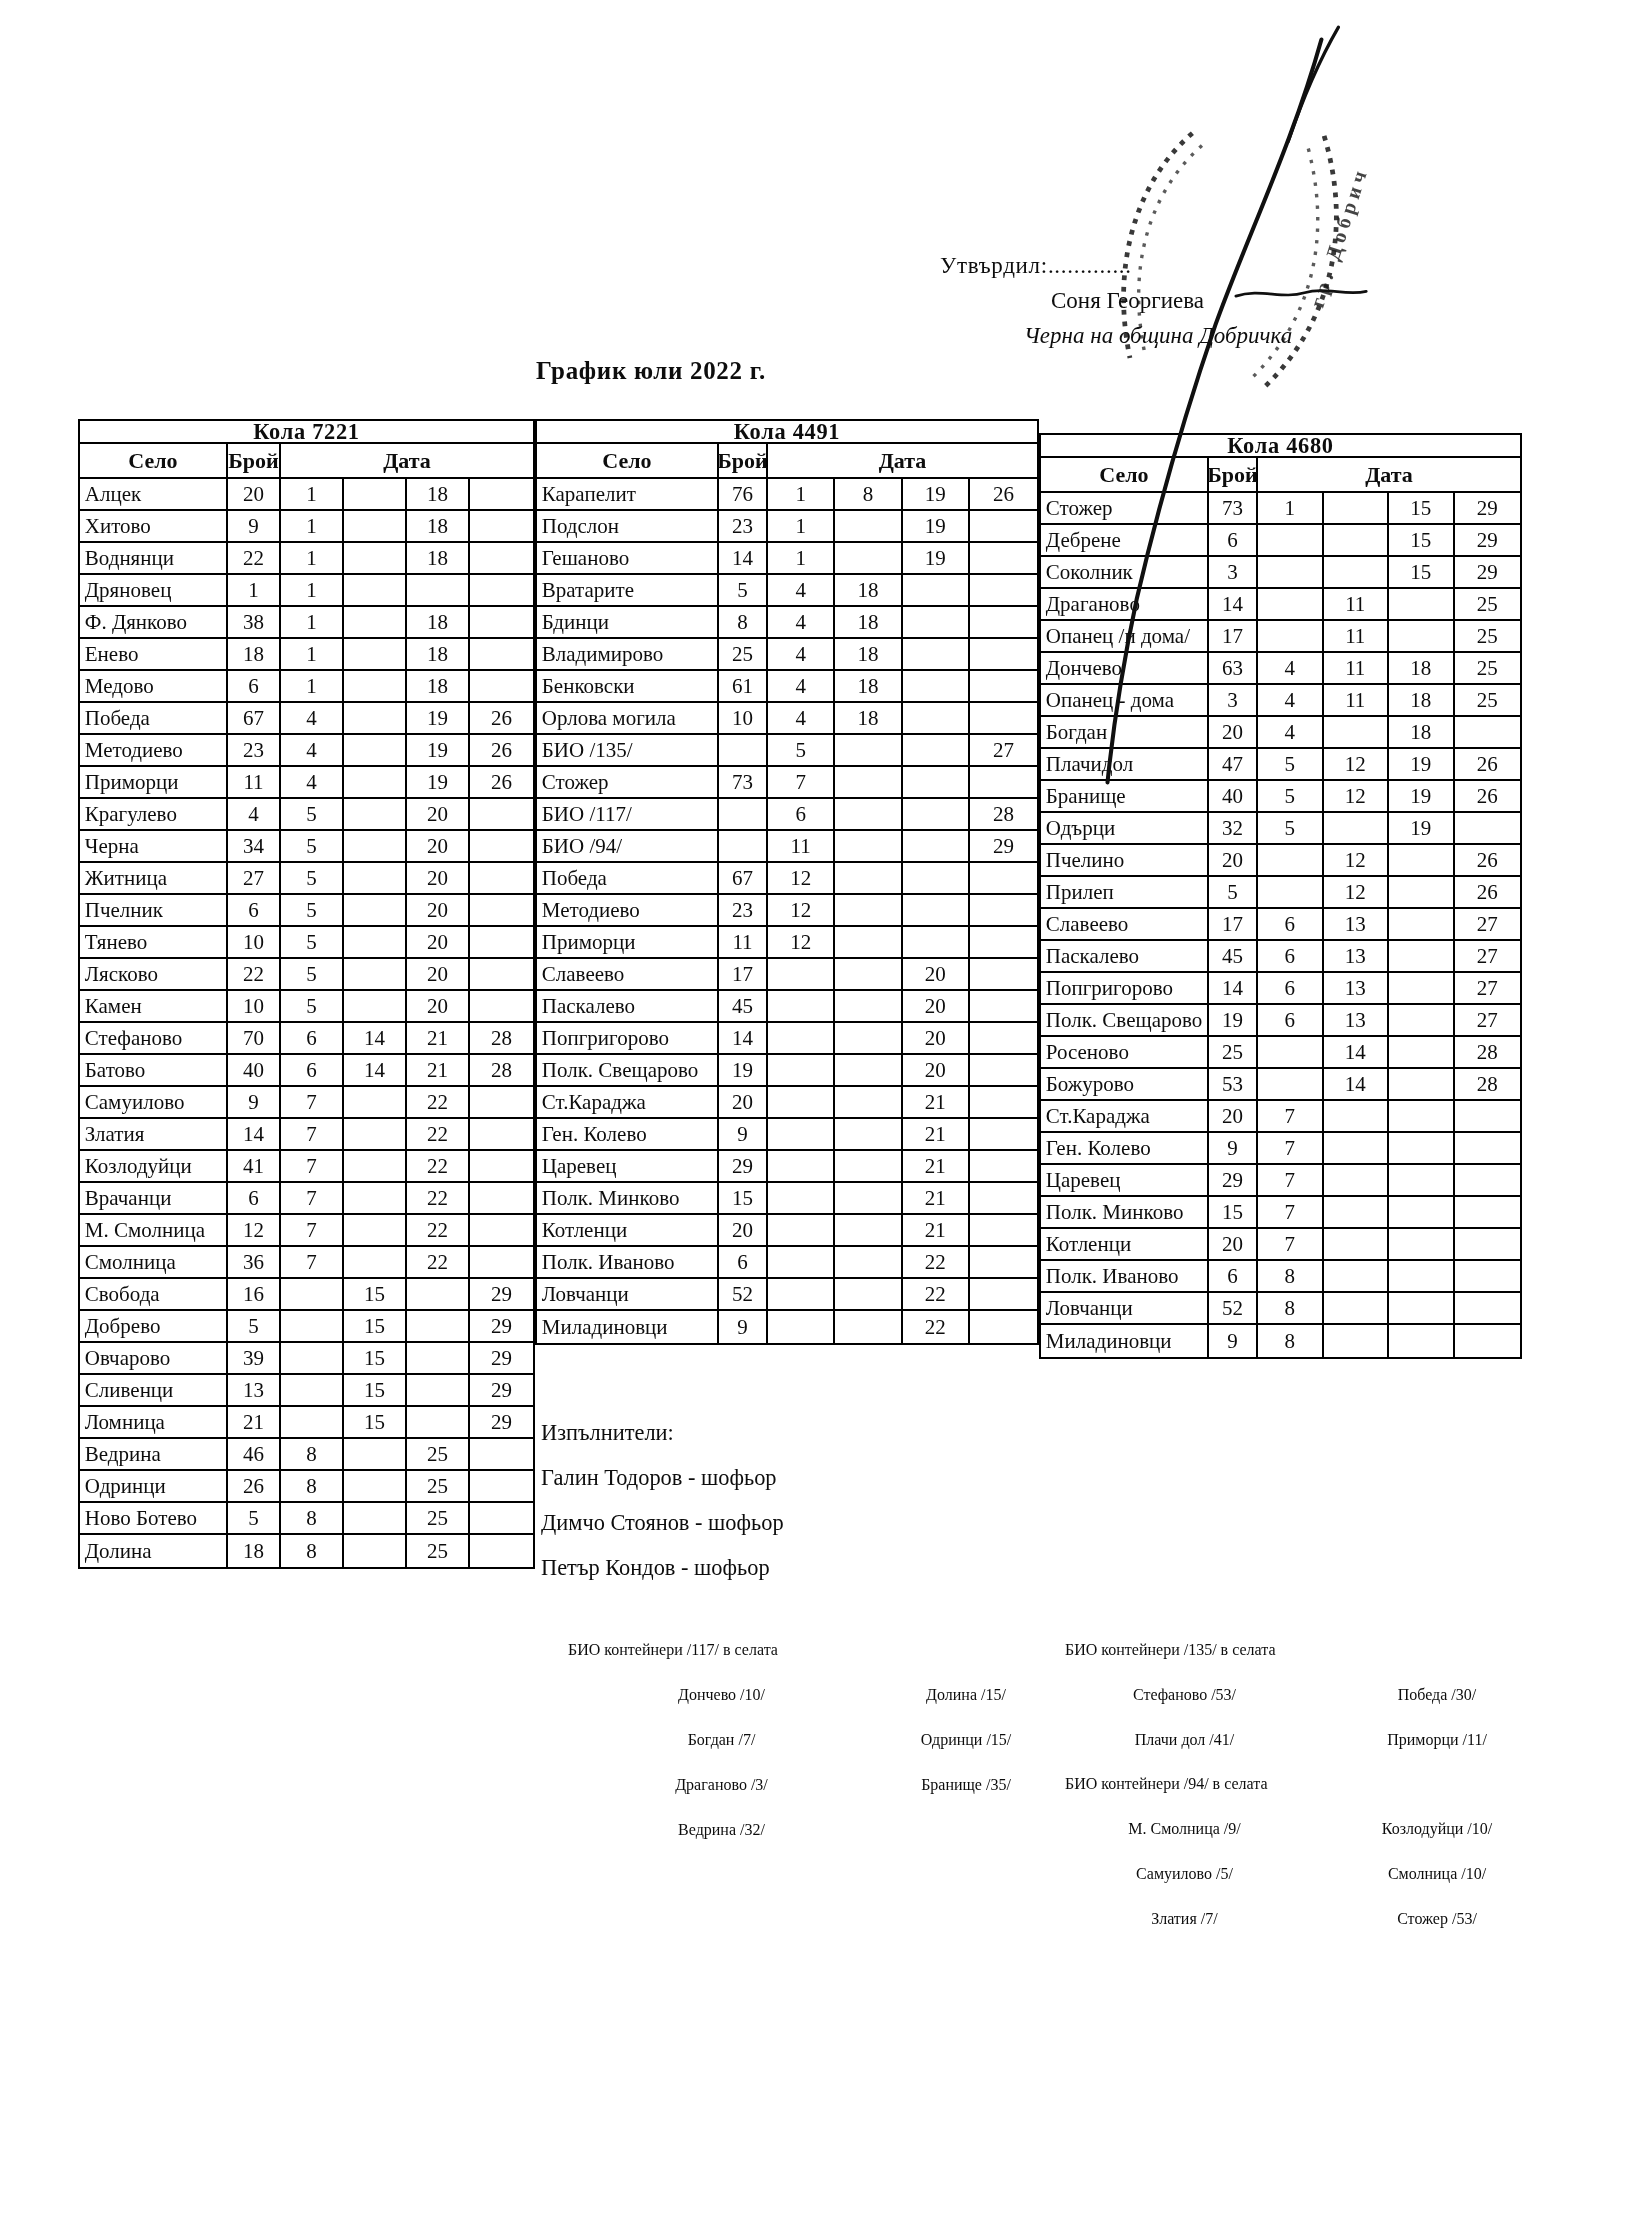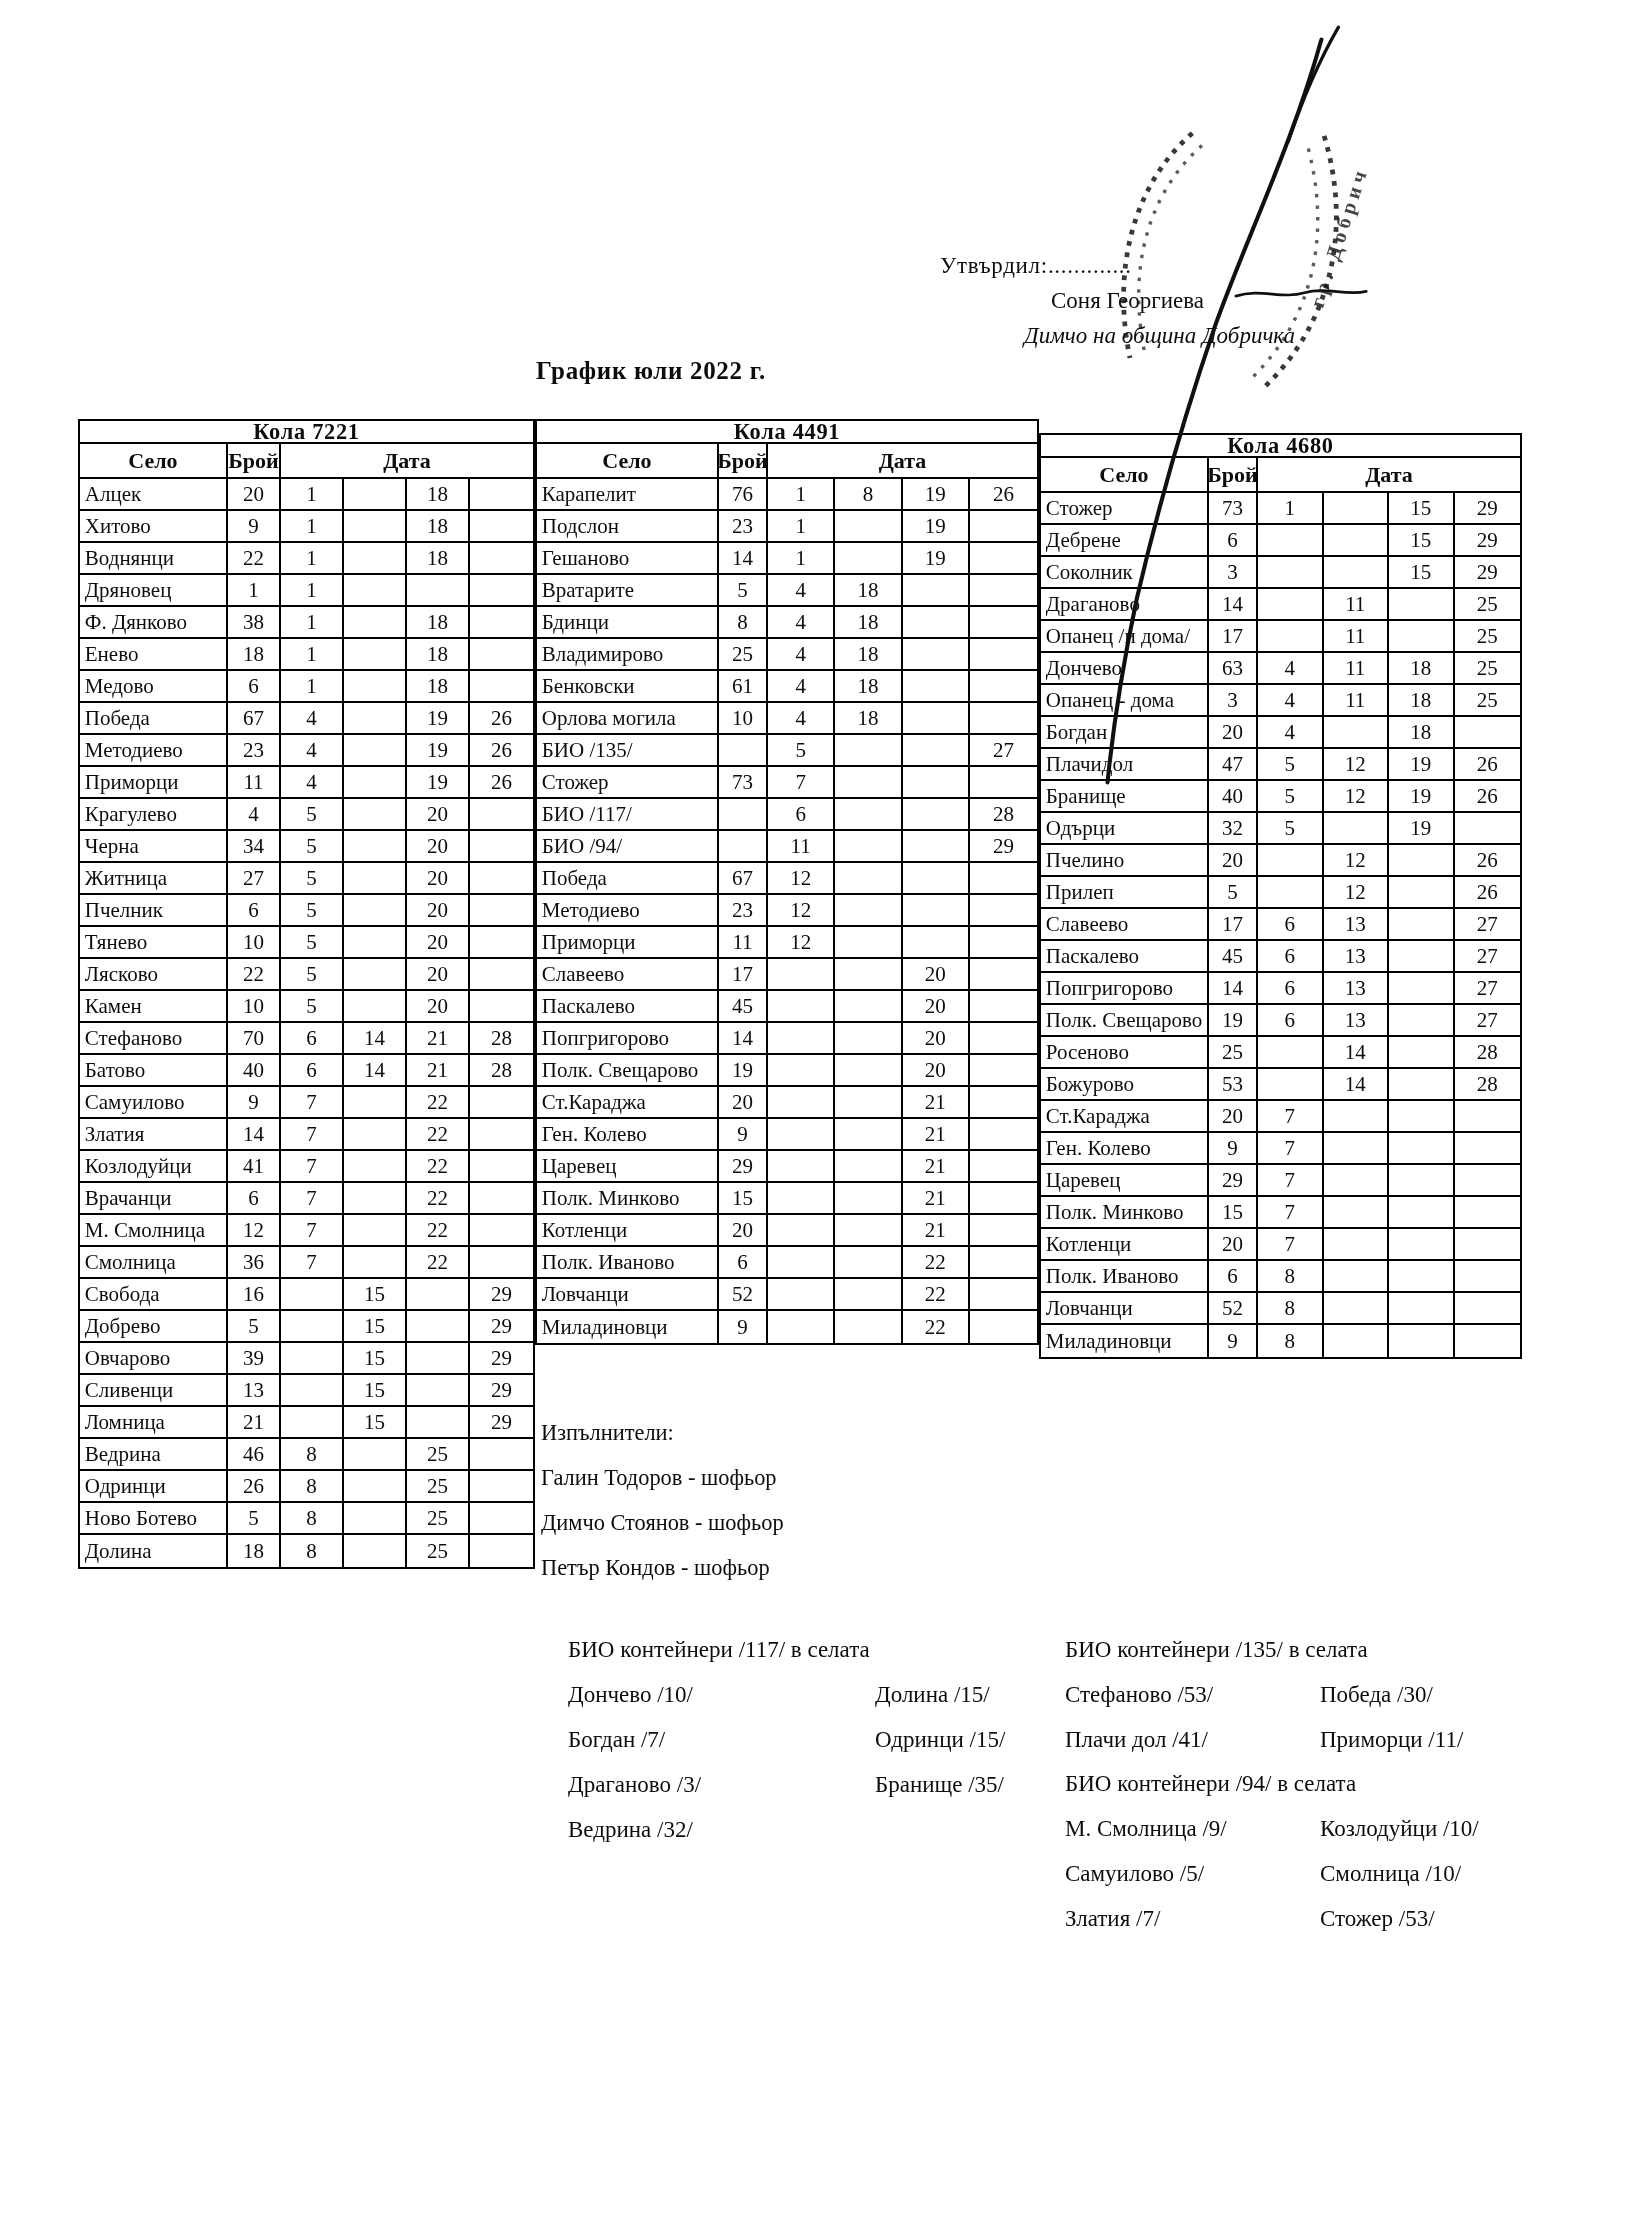--- a/index.html
+++ b/index.html
@@ -38,40 +38,40 @@
 
   .row { height:32px; border-bottom:2px solid #000; font-size:21px; }
   .tbody .row:last-child { border-bottom:none; }
   .row .c { display:flex; align-items:center; justify-content:center; overflow:hidden; white-space:nowrap; }
   .row .c.name { justify-content:flex-start; padding-left:4.8px; }
 
   .exec-block { left:541px; top:1410px; font-size:22.4px; }
   .exec-heading { height:45px; display:flex; align-items:center; }
   .exec-line { height:45px; display:flex; align-items:center; }
 
-  .bio { font-size:23px; }
+  .bio { font-size:16px;text-align:center; }
   .bio-117 { left:568px;  top:1627px; width:489px; }
   .bio-135 { left:1065px; top:1627px; width:489px; }
   .bio-94  { left:1065px; top:1761px; width:489px; }
   .bio-title { height:45px; display:flex; align-items:center; }
   .bio-row { display:grid; height:45px; align-items:center; }
   .bio-117 .bio-row { grid-template-columns:307px 1fr; }
   .bio-135 .bio-row, .bio-94 .bio-row { grid-template-columns:239px 1fr;gap:16px; }
 
   .marks { position:absolute; left:0; top:0; width:1646px; height:2239px; pointer-events:none; }
   .stamp-text { font-family:"Liberation Serif",serif; font-size:30px; font-weight:bold; letter-spacing:7px; }
 </style>
 </head>
 <body>
 
 <div class="page">
 
   <div class="abs approve-label">Утвърдил:.............</div>
   <div class="abs approver-name">Соня Георгиева</div>
-  <div class="abs approver-role">Димчо  на община Добричка</div>
+  <div class="abs approver-role">Черна  на община Добричка</div>
   <div class="abs doc-title">График юли 2022 г.</div>
 
   <section class="tbl tbl-1">
     <div class="car">Кола 7221</div>
     <div class="thead grid">
       <div class="c name">Село</div>
       <div class="c cnt">Брой</div>
       <div class="c date">Дата</div>
     </div>
     <div class="tbody">

